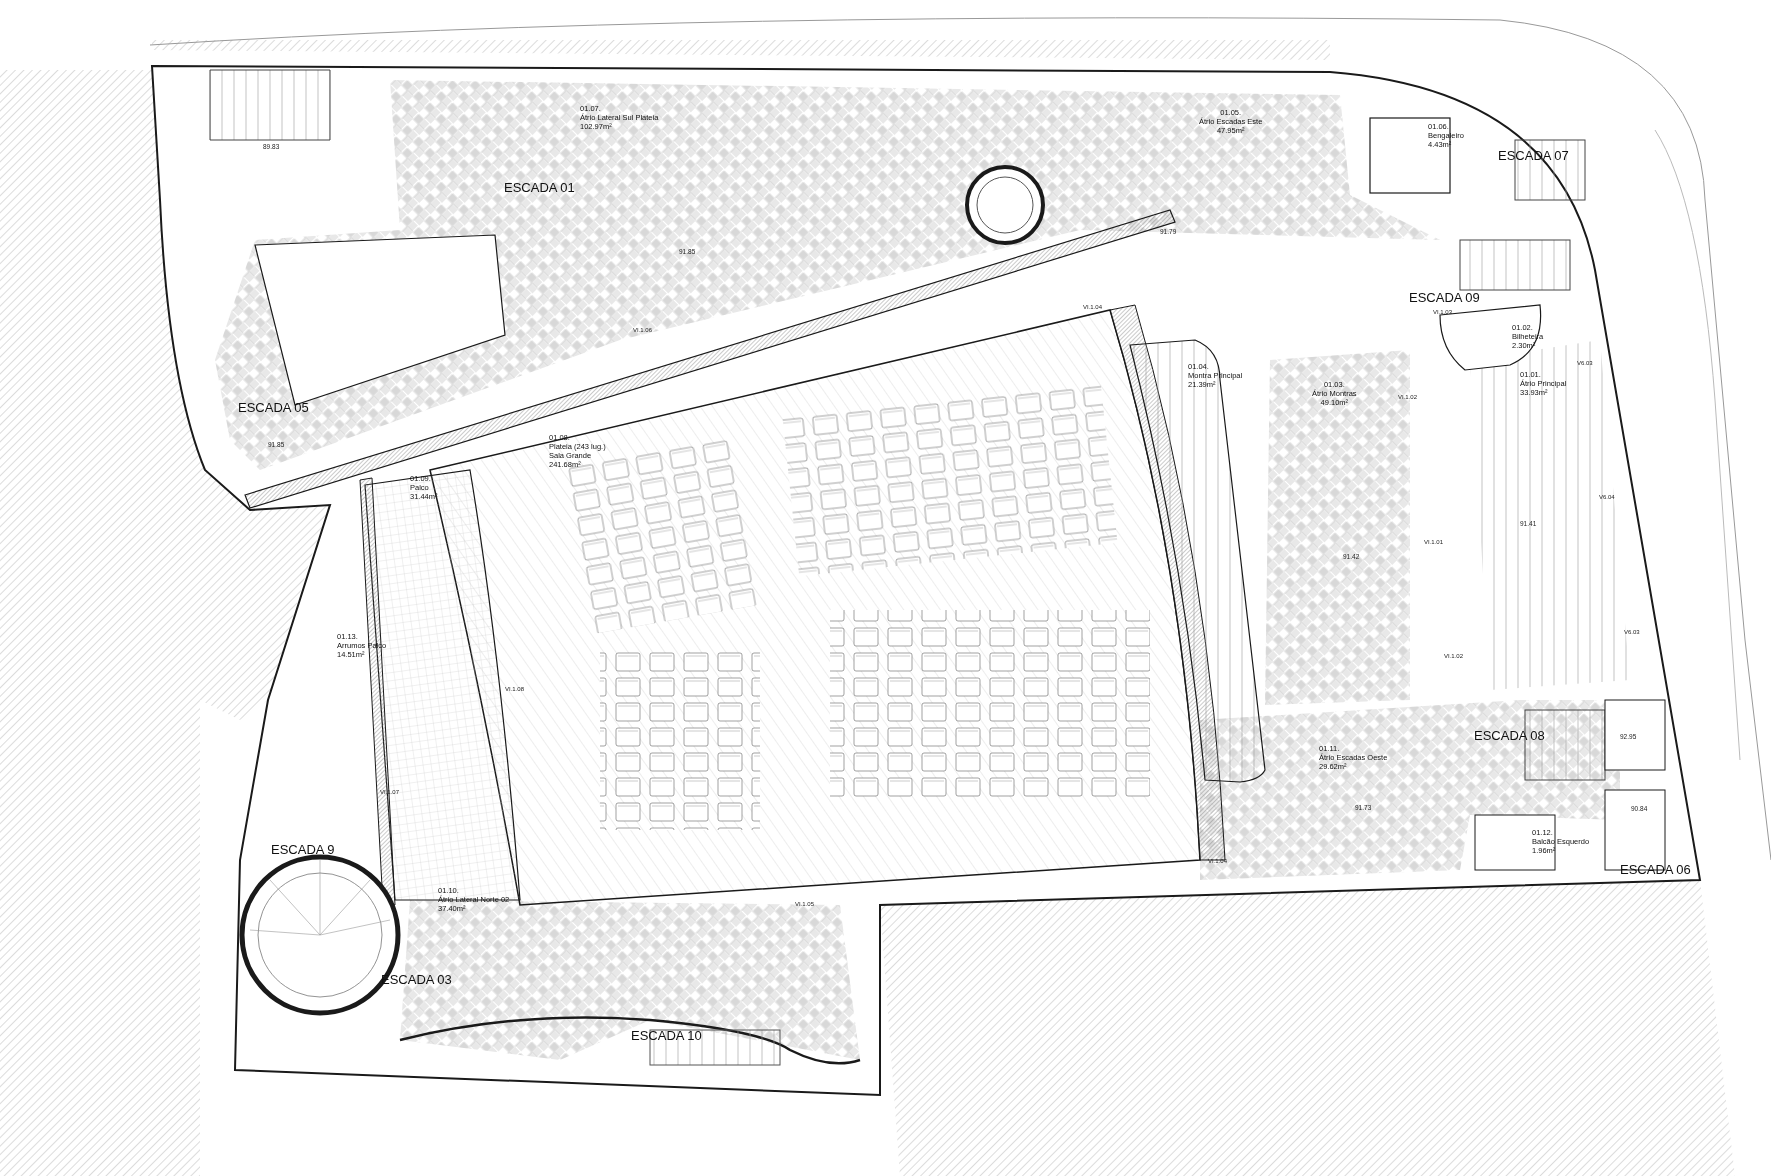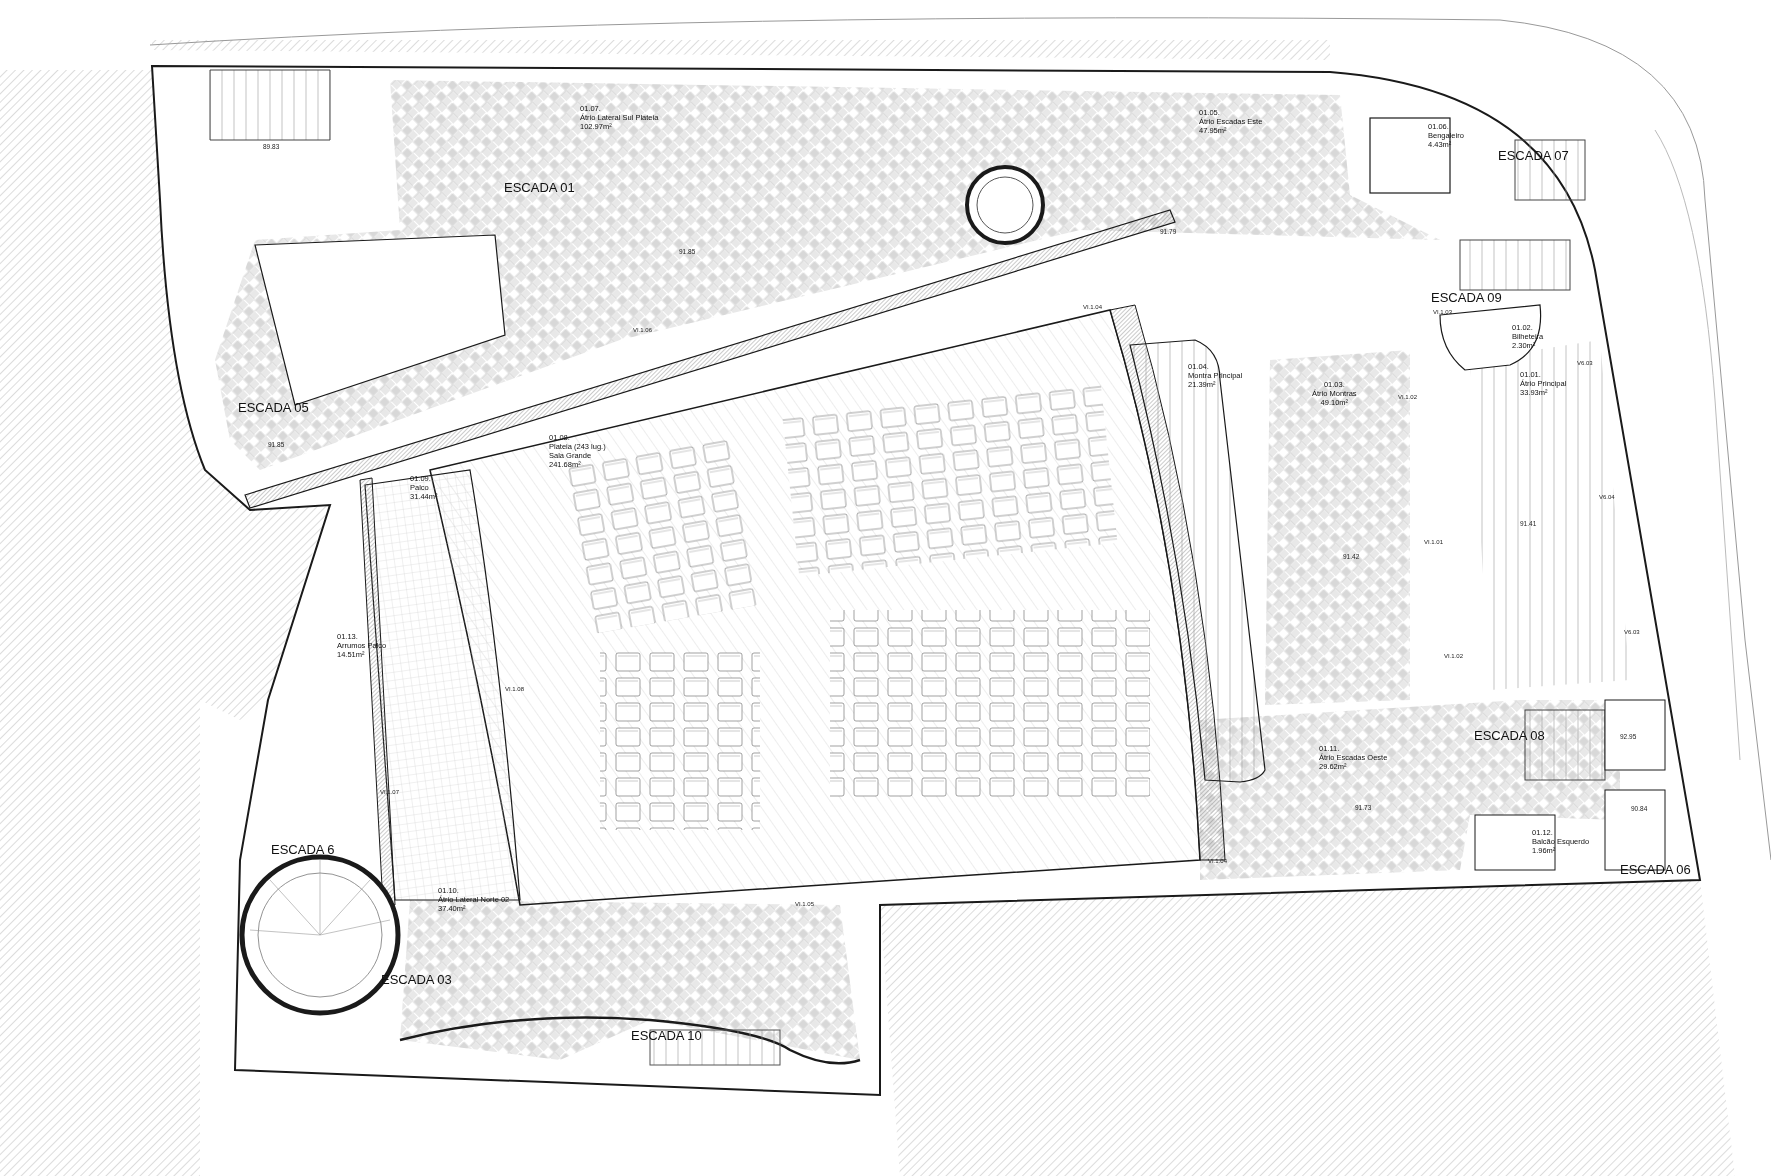--- a/index.html
+++ b/index.html
@@ -125,21 +125,21 @@
   <div class="lbl" style="left:1280px;top:380px;text-align:center;">
       <span>01.03.</span>
       <span>Átrio Montras</span>
       <span>49.10m²</span>
     </div>
   <div class="lbl" style="left:1156px;top:362px;">
       <span>01.04.</span>
       <span>Montra Principal</span>
       <span>21.39m²</span>
     </div>
-  <div class="lbl" style="left:1167px;top:108px;">
+  <div class="lbl" style="left:1167px;top:108px;text-align:center;">
       <span>01.05.</span>
       <span>Átrio Escadas Este</span>
       <span>47.95m²</span>
     </div>
   <div class="lbl" style="left:1396px;top:122px;">
       <span>01.06.</span>
       <span>Bengaleiro</span>
       <span>4.43m²</span>
     </div>
   <div class="lbl" style="left:548px;top:104px;">
@@ -180,23 +180,23 @@
     </div>
 </div>
 
 <div>
   <div class="stair" style="left:504px;top:180px;">ESCADA 01</div>
   <div class="stair" style="left:238px;top:400px;">ESCADA 05</div>
   <div class="stair" style="left:381px;top:972px;">ESCADA 03</div>
   <div class="stair" style="left:1620px;top:862px;">ESCADA 06</div>
   <div class="stair" style="left:1498px;top:148px;">ESCADA 07</div>
   <div class="stair" style="left:1474px;top:728px;">ESCADA 08</div>
-  <div class="stair" style="left:1409px;top:290px;margin-left:22px;">ESCADA 09</div>
+  <div class="stair" style="left:1409px;top:290px;">ESCADA 09</div>
   <div class="stair" style="left:631px;top:1028px;">ESCADA 10</div>
-  <div class="stair" style="left:271px;top:842px;">ESCADA 6</div>
+  <div class="stair" style="left:271px;top:842px;">ESCADA 9</div>
 </div>
 
 <div>
   <div class="lvl" style="left:263px;top:143px;">89.83</div>
   <div class="lvl" style="left:679px;top:248px;">91.85</div>
   <div class="lvl" style="left:1160px;top:228px;">91.79</div>
   <div class="lvl" style="left:268px;top:441px;">91.85</div>
   <div class="lvl" style="left:1343px;top:553px;">91.42</div>
   <div class="lvl" style="left:1520px;top:520px;">91.41</div>
   <div class="lvl" style="left:1355px;top:804px;">91.73</div>

